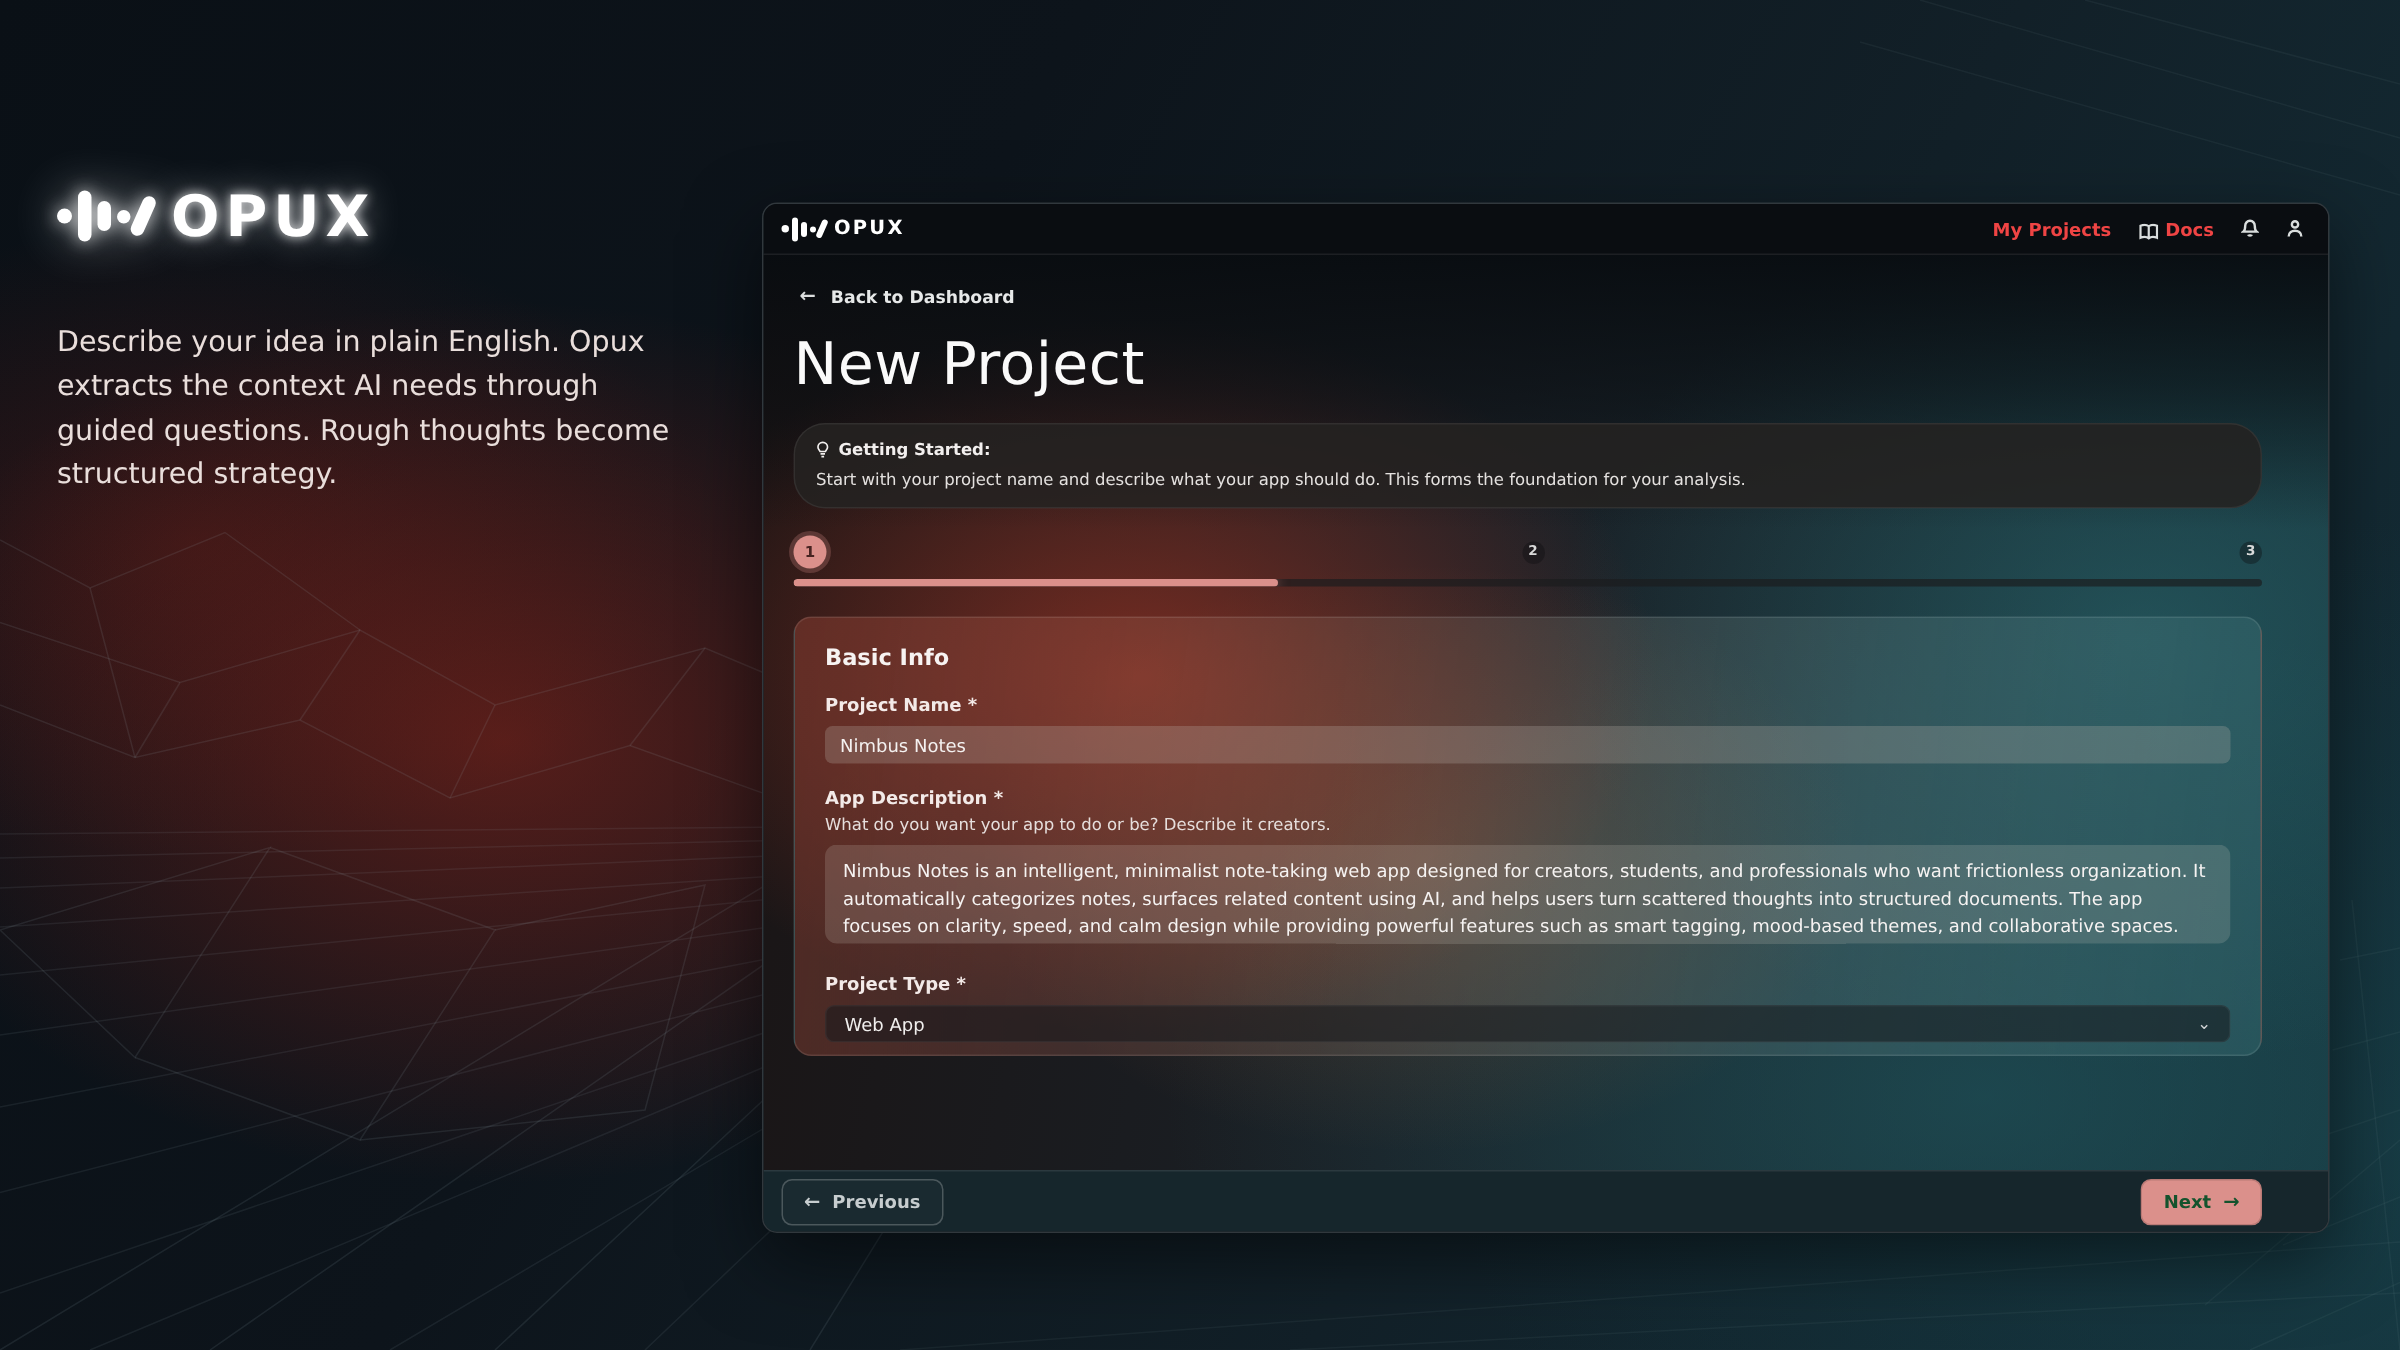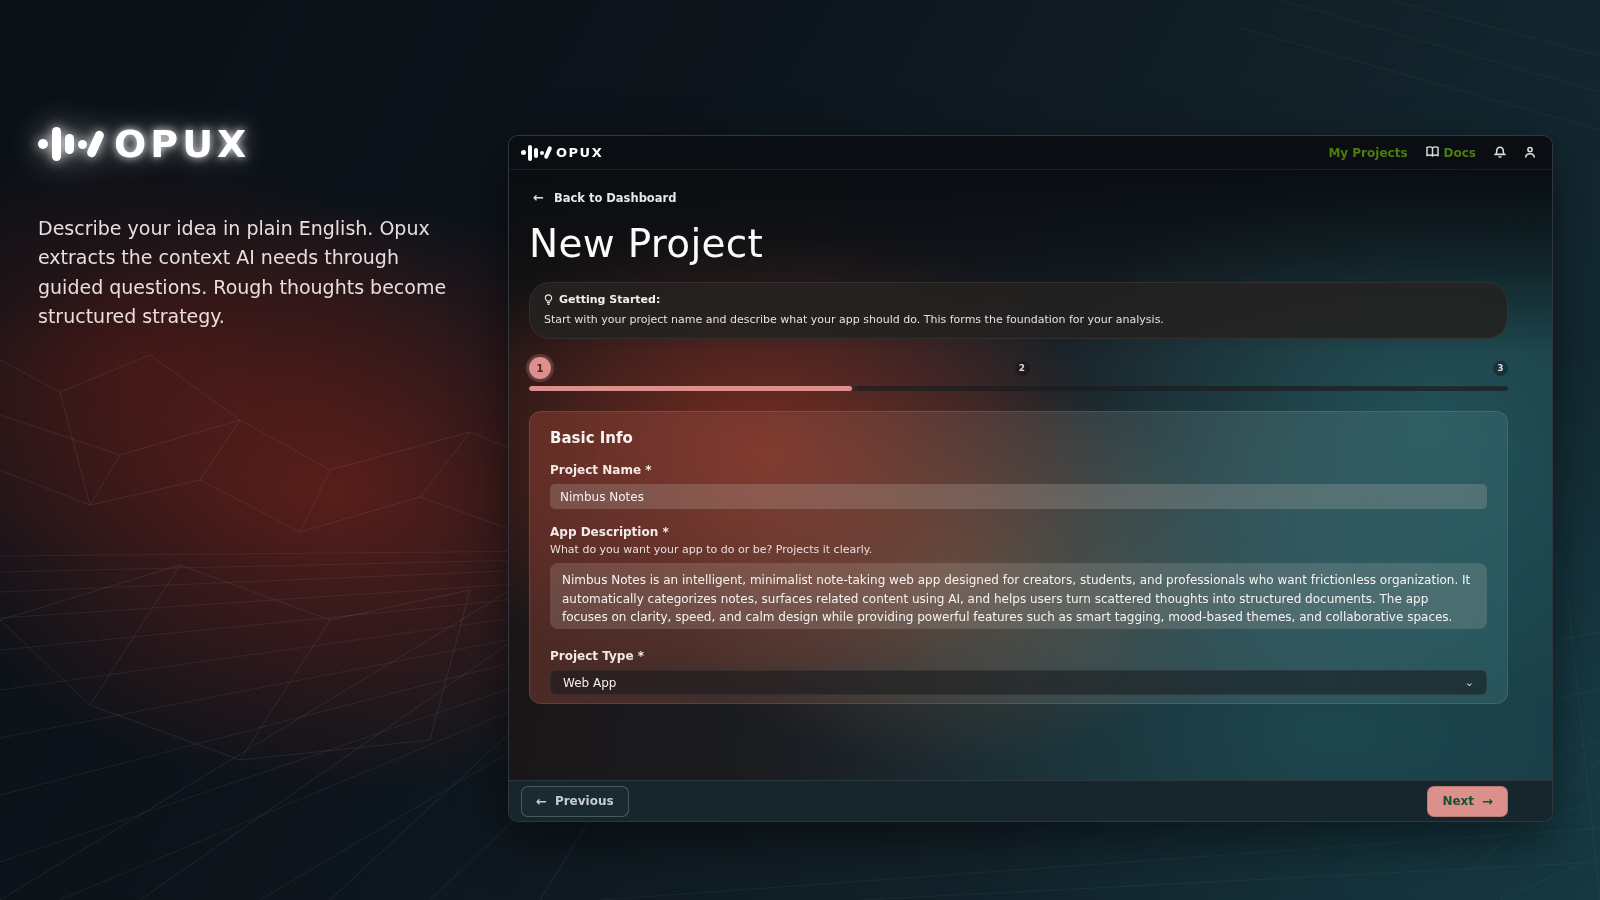--- a/index.html
+++ b/index.html
@@ -57,21 +57,21 @@
     padding:0 16px 0 12px;
   }
   .win-header .logo-mark { gap:2px; }
   .win-header .lm-dot{width:5px;height:5px}
   .win-header .lm-tall{width:4px;height:16px}
   .win-header .lm-mid{width:4px;height:10px}
   .win-header .lm-dot2{width:4px;height:4px}
   .win-header .lm-slash{width:4px;height:13px}
   .win-header .wordmark { font-size:13px; font-weight:800; letter-spacing:1.5px; color:#fff; margin-left:6px; }
   .nav { display:flex; align-items:center; gap:18px; }
-  .nav-item { display:flex; align-items:flex-start; gap:5px; font-size:12px; font-weight:600; color:#4d7c0f; cursor:pointer; }
+  .nav-item { display:flex; align-items:flex-end; gap:5px; font-size:12px; font-weight:600; color:#ef4444; cursor:pointer; }
   .nav-icon svg { display:block; stroke:#d9dddd; fill:none; stroke-width:1.6; }
 
   
   .win-content {
     flex:1 1 auto; position:relative;
     padding:20px 44px 0 12px;
     background:
       linear-gradient(180deg, rgba(8,12,16,.92) 0%, rgba(8,12,16,.55) 14%, rgba(8,12,16,0) 30%),
       radial-gradient(480px 330px at 24% 46%, rgba(178,55,36,.62), rgba(178,55,36,0) 72%),
       radial-gradient(420px 280px at 42% 66%, rgba(196,116,62,.28), rgba(196,116,62,0) 70%),
@@ -285,21 +285,21 @@
       </div>
     </div>
 
     <div class="card">
       <div class="card-title">Basic Info</div>
 
       <div class="field-label">Project Name *</div>
       <input class="text-input" type="text" value="Nimbus Notes" style="">
 
       <div class="field-label">App Description *</div>
-      <div class="field-hint">What do you want your app to do or be? Projects it clearly.</div>
+      <div class="field-hint">What do you want your app to do or be? Describe it creators.</div>
       <textarea class="text-area" style="">Nimbus Notes is an intelligent, minimalist note-taking web app designed for creators, students, and professionals who want frictionless organization. It automatically categorizes notes, surfaces related content using AI, and helps users turn scattered thoughts into structured documents. The app focuses on clarity, speed, and calm design while providing powerful features such as smart tagging, mood-based themes, and collaborative spaces.</textarea>
 
       <div class="field-label">Project Type *</div>
       <div class="select-box">
         <span>Web App</span>
         <span class="chevron">⌄</span>
       </div>
     </div>
   </div>
 

